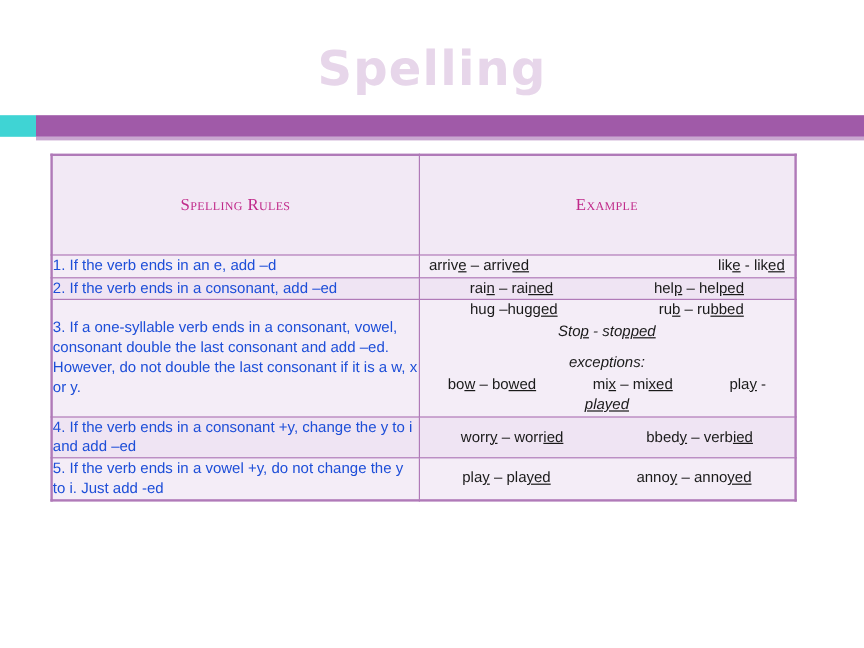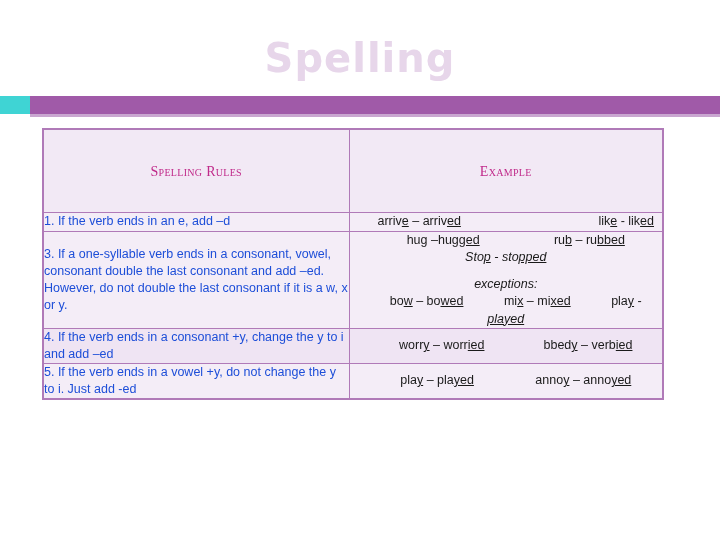--- a/index.html
+++ b/index.html
@@ -111,21 +111,20 @@
     background: #efe4f3;
   }
   .u { text-decoration: underline; }
   .ex-line {
     display: block;
   }
   .spread {
     display: flex;
     justify-content: space-around;
     align-items: flex-start;
-    margin-left: 20px;
   }
   .spread.wide {
     justify-content: space-between;
     padding: 0 8px;
   }
   .center-block { text-align: center; font-style: italic; }
   .nowrap { white-space: nowrap; }
   .gap-top { margin-top: 9px; }
 </style>
 </head>
@@ -156,20 +155,29 @@
     <tr>
       <td class="row-left">1.  If the verb ends in an e, add –d</td>
       <td class="row-right">
         <span class="spread wide">
           <span class="nowrap"><span>arriv</span><span class="u">e</span><span> – arriv</span><span class="u">ed</span></span>
           <span class="nowrap"><span>lik</span><span class="u">e</span><span> - lik</span><span class="u">ed</span></span>
         </span>
       </td>
     </tr>
 
+    <tr>
+      <td class="row-left alt">2.  If the verb ends in a consonant, add –ed</td>
+      <td class="row-right alt">
+        <span class="spread">
+          <span class="nowrap"><span>rai</span><span class="u">n</span><span> – rai</span><span class="u">ned</span></span>
+          <span class="nowrap"><span>hel</span><span class="u">p</span><span> – hel</span><span class="u">ped</span></span>
+        </span>
+      </td>
+    </tr>
 
     <tr>
       <td class="row-left">3.  If a one-syllable verb ends in a consonant, vowel, consonant double the last consonant and add –ed.  However, do not double the last consonant if it is a w, x or y.</td>
       <td class="row-right">
         <span class="spread">
           <span class="nowrap"><span>hu</span><span class="u">g</span><span> –hu</span><span class="u">gged</span></span>
           <span class="nowrap"><span>ru</span><span class="u">b</span><span> – ru</span><span class="u">bbed</span></span>
         </span>
         <span class="center-block nowrap"><span>Sto</span><span class="u">p</span><span> - sto</span><span class="u">pped</span></span>
         <span class="ex-line center-block gap-top">exceptions:</span>

